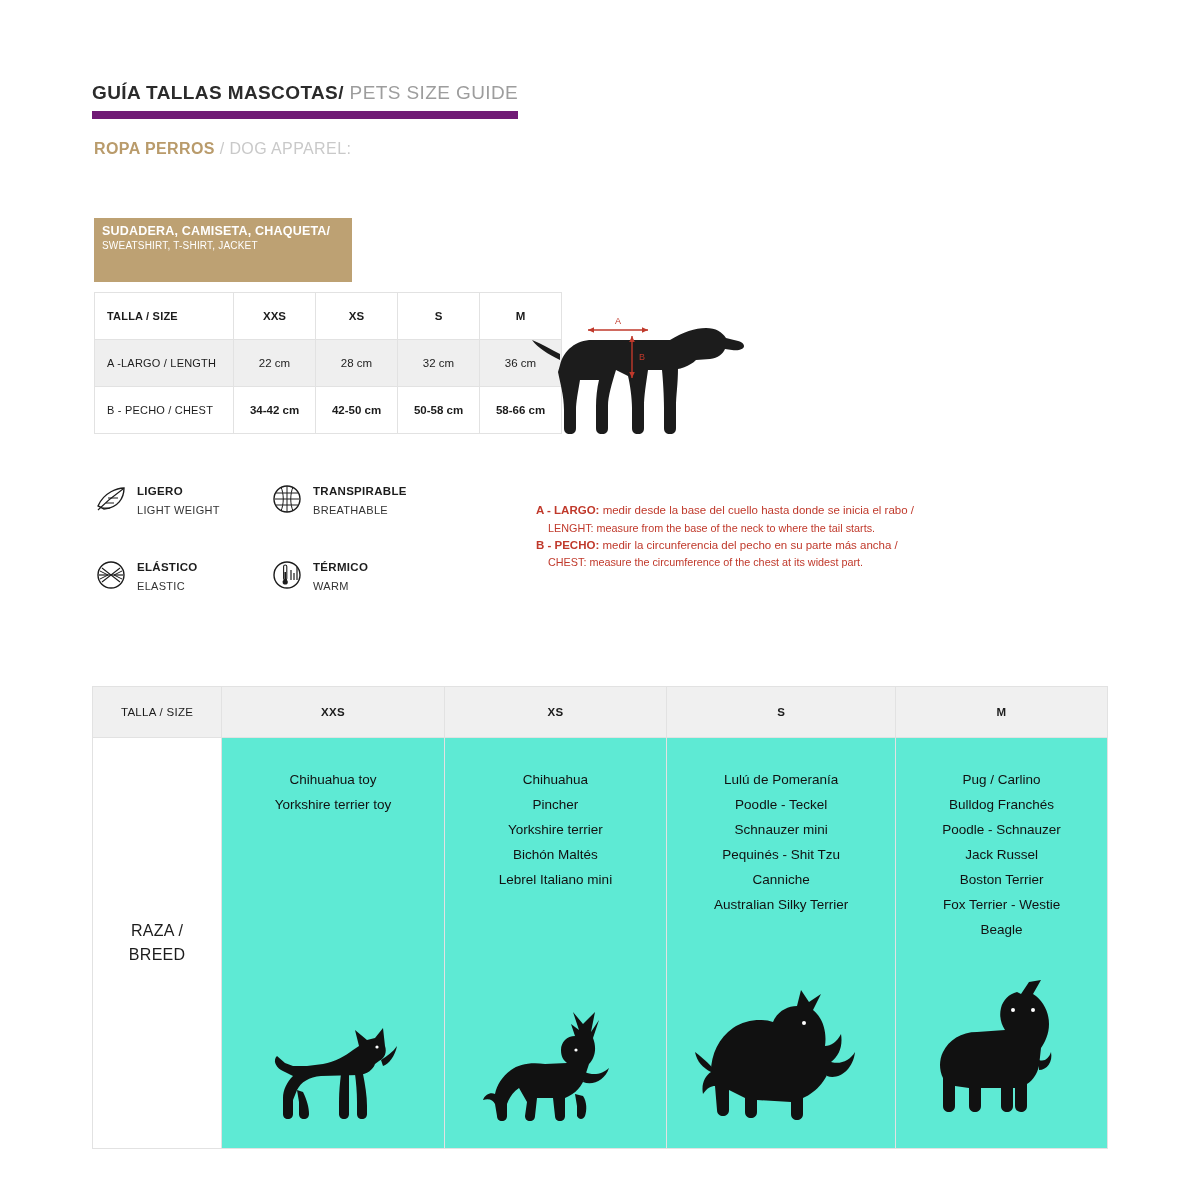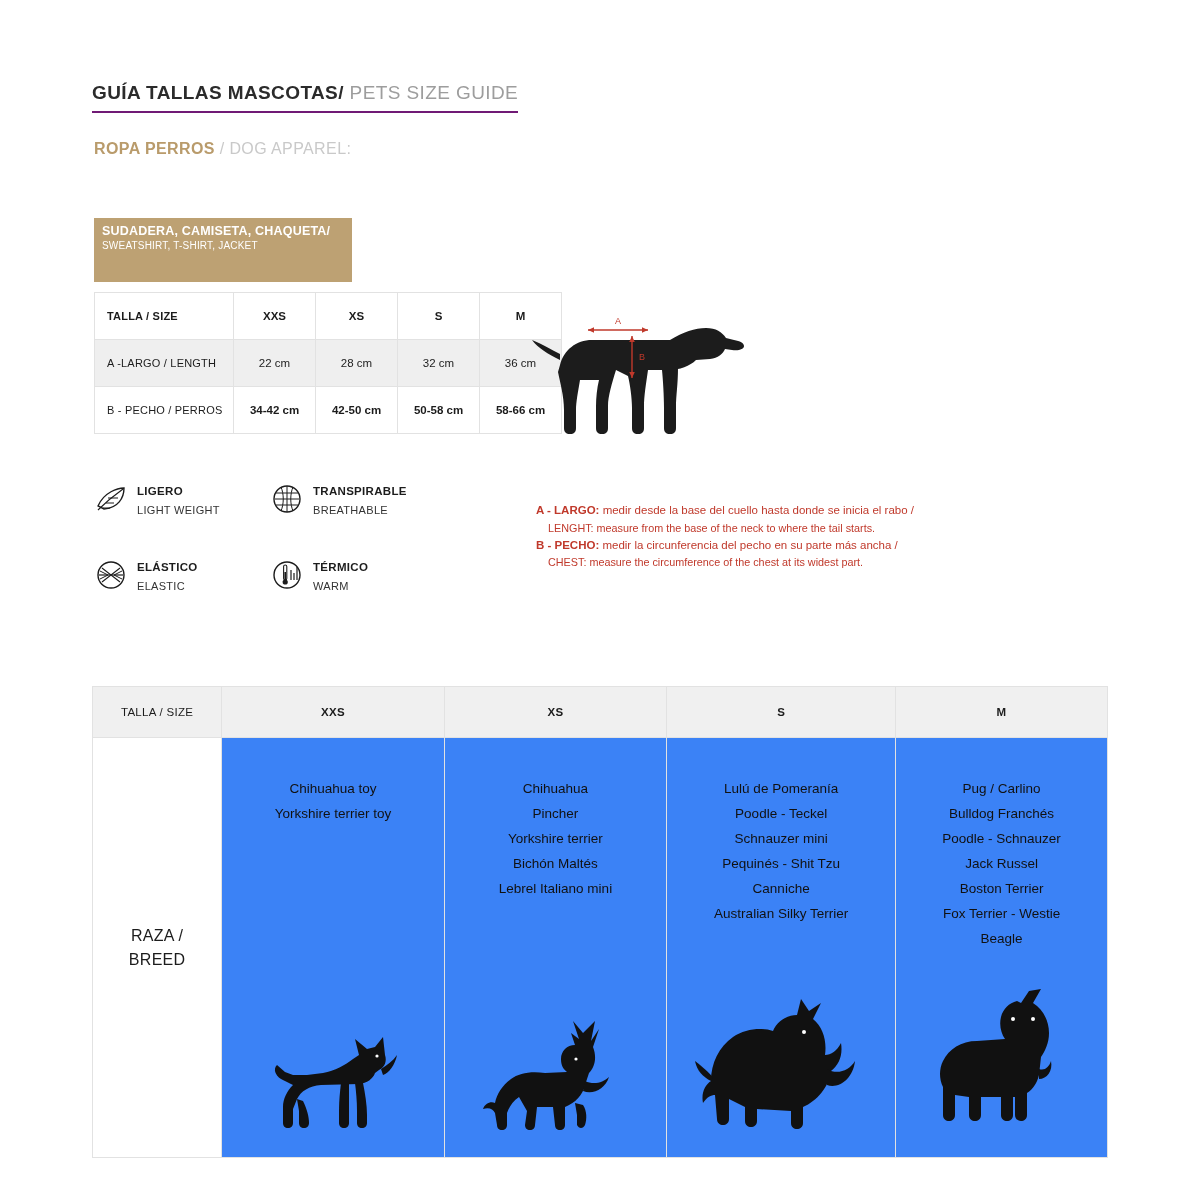--- a/index.html
+++ b/index.html
@@ -23,21 +23,21 @@
 
   
   .title {
     position: absolute;
     left: 92px; top: 82px;
     font-size: 19px;
     letter-spacing: 0.4px;
     font-weight: 700;
     color: #2b2b2b;
     padding-bottom: 7px;
-    border-bottom: 2px solid #701a75;
+    border-bottom: 8px solid #701a75;
     display: inline-block;
   }
   .title .alt {
     color: #9d9d9d;
     font-weight: 400;
   }
   .subtitle {
     position: absolute;
     left: 94px; top: 140px;
     font-size: 16px;
@@ -164,23 +164,23 @@
   .breed-table td.breedcell {
     width: 122px;
     text-align: center;
     vertical-align: middle;
     font-size: 16px;
     line-height: 1.5;
     letter-spacing: .3px;
     background: #fff;
   }
   .breed-table td.bodycell {
-    background: #3b82f6;
+    background: #5eead4;
     height: 372px;
-    padding: 39px 6px 8px 6px;
+    padding: 30px 6px 8px 6px;
     text-align: center;
   }
   .breed-list {
     font-size: 13.5px;
     line-height: 1.85;
     color: #111;
   }
   .silhouette {
     position: absolute;
     bottom: 14px;
@@ -219,21 +219,21 @@
       <td class="col">M</td>
     </tr>
     <tr class="r1">
       <td class="lbl">A -LARGO / LENGTH</td>
       <td class="col">22 cm</td>
       <td class="col">28 cm</td>
       <td class="col">32 cm</td>
       <td class="col">36 cm</td>
     </tr>
     <tr class="r2">
-      <td class="lbl">B - PECHO / PERROS</td>
+      <td class="lbl">B - PECHO / CHEST</td>
       <td class="col">34-42 cm</td>
       <td class="col">42-50 cm</td>
       <td class="col">50-58 cm</td>
       <td class="col">58-66 cm</td>
     </tr>
   </tbody>
     </table>
 
   <div class="features">
 

